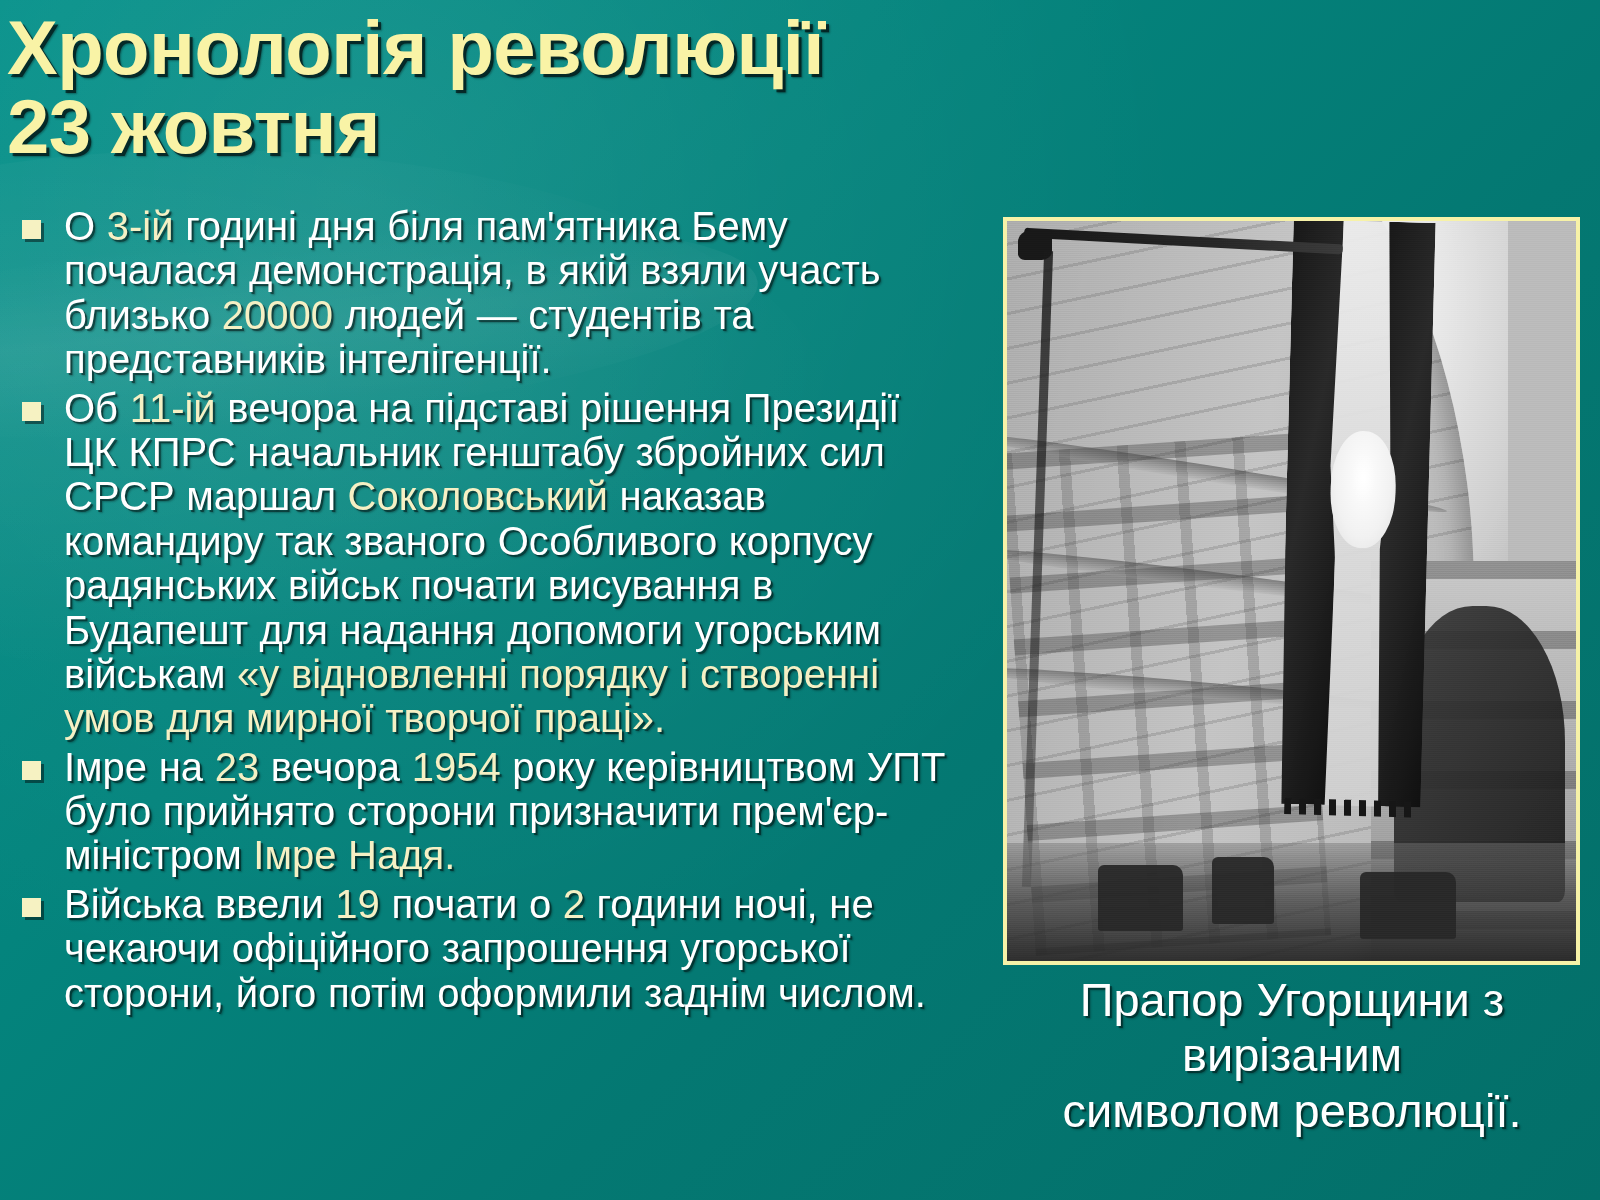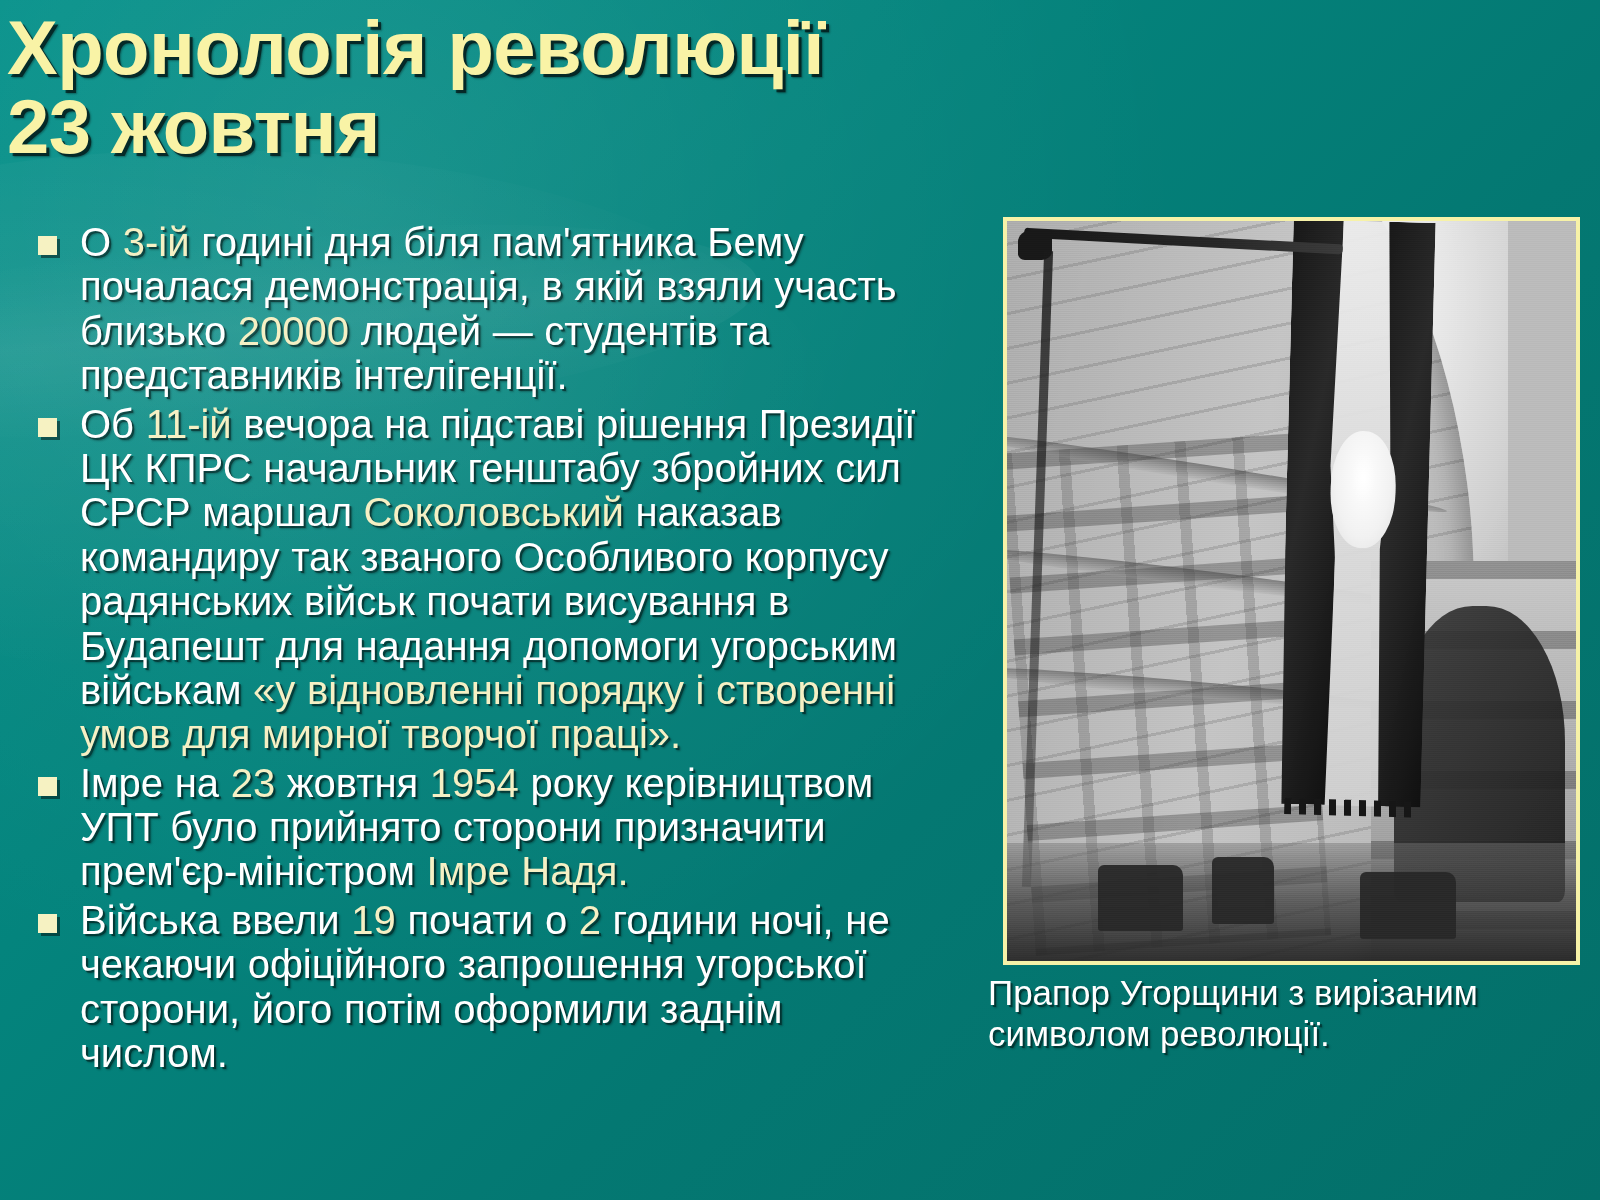--- a/index.html
+++ b/index.html
@@ -79,21 +79,21 @@
   .content {
     position: absolute;
     left: 8px;
     top: 204px;
     width: 946px;
     z-index: 4;
   }
 
   ul.bullets {
     list-style: none;
-    margin: 16px;
+    margin: 0;
     padding: 0;
   }
 
   li.bullet {
     position: relative;
     padding-left: 56px;
     margin: 0 0 4px 0;
   }
 
   .marker {
@@ -318,23 +318,23 @@
     mix-blend-mode: overlay;
     pointer-events: none;
   }
 
   
   .caption {
     position: absolute;
     left: 988px;
     top: 972px;
     width: 608px;
-    text-align: left;
+    text-align: center;
     font-family: "Liberation Sans", "DejaVu Sans", sans-serif;
-    font-size: 35px;
+    font-size: 47px;
     line-height: 1.18;
     color: #ffffff;
     text-shadow:
       2px 2px 0 rgba(0,0,0,0.40),
       3px 3px 2px rgba(0,0,0,0.25);
     z-index: 4;
   }
   .caption span { display: block; }
 </style>
 </head>
@@ -355,21 +355,21 @@
       <li class="bullet">
         <span class="marker"></span>
         <span class="btext"><span>О </span><span class="warm">3-ій</span><span> годині дня біля пам'ятника Бему почалася демонстрація, в якій взяли участь близько </span><span class="warm">20000</span><span> людей — студентів та представників інтелігенції.</span></span>
       </li>
       <li class="bullet">
         <span class="marker"></span>
         <span class="btext"><span>Об </span><span class="warm">11-ій</span><span> вечора на підставі рішення Президії ЦК КПРС начальник генштабу збройних сил СРСР маршал </span><span class="warm">Соколовський</span><span> наказав командиру так званого Особливого корпусу радянських військ почати висування в Будапешт для надання допомоги угорським військам </span><span class="warm">«у відновленні порядку і створенні умов для мирної творчої праці».</span></span>
       </li>
       <li class="bullet">
         <span class="marker"></span>
-        <span class="btext"><span>Імре на </span><span class="warm">23</span><span> жовтня </span><span class="warm">1954</span><span> року керівництвом УПТ було прийнято сторони призначити прем'єр-міністром </span><span class="warm">Імре Надя.</span></span>
+        <span class="btext"><span>Імре на </span><span class="warm">23</span><span> вечора </span><span class="warm">1954</span><span> року керівництвом УПТ було прийнято сторони призначити прем'єр-міністром </span><span class="warm">Імре Надя.</span></span>
       </li>
       <li class="bullet">
         <span class="marker"></span>
         <span class="btext"><span>Війська ввели </span><span class="warm">19</span><span> почати о </span><span class="warm">2</span><span> години ночі, не чекаючи офіційного запрошення угорської сторони, його потім оформили заднім числом.</span></span>
       </li>
     </ul>
   </div>
 
   <div class="photo-frame">
     <div class="photo">

